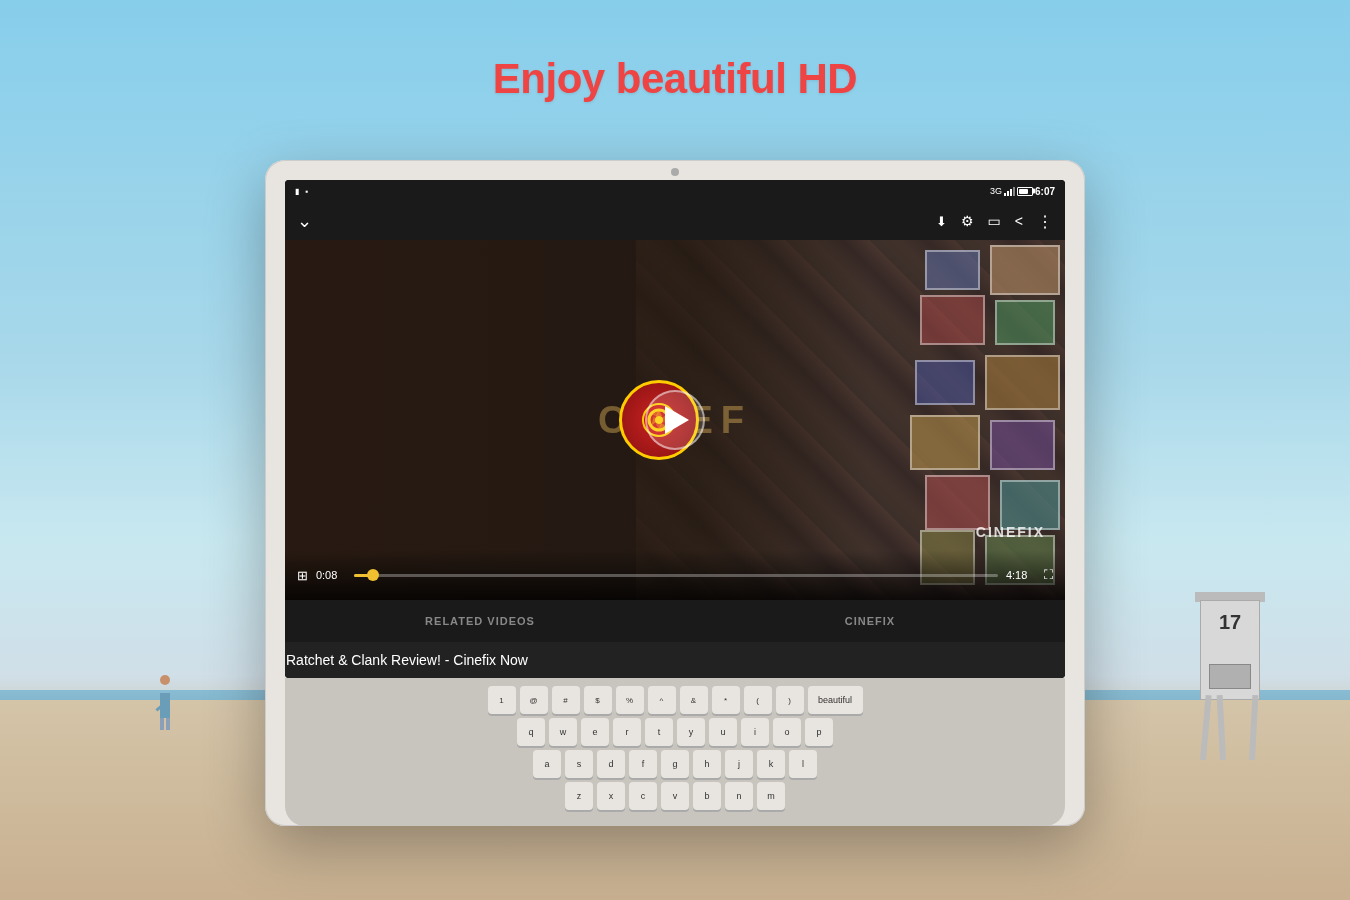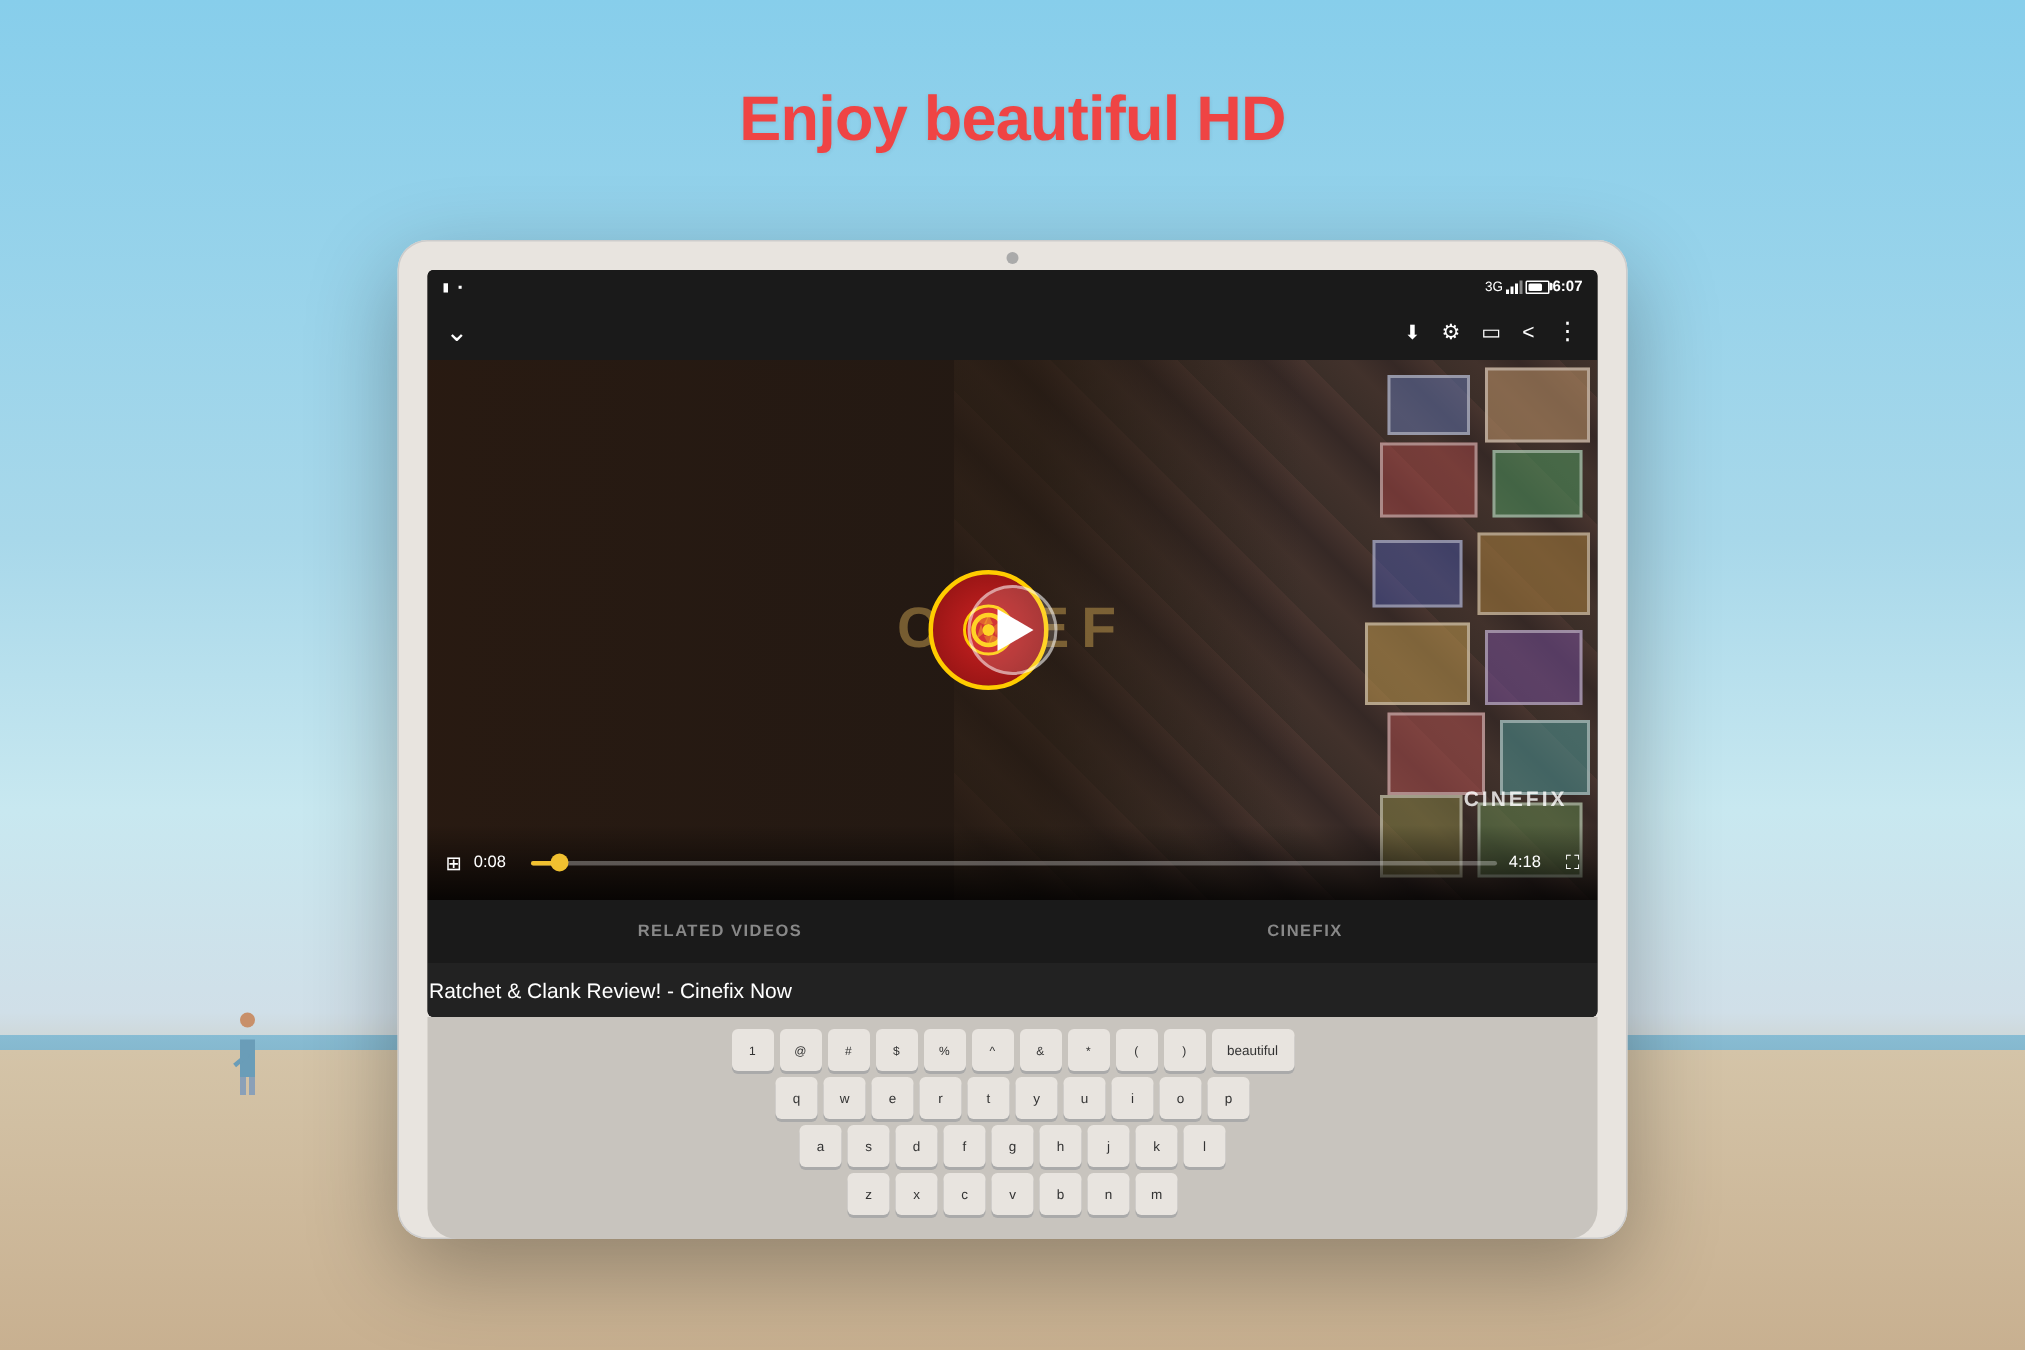--- a/index.html
+++ b/index.html
@@ -479,20 +479,33 @@
     <div class="person-head"></div>
     <div class="person-body" style="position:relative;">
       <div class="person-arm"></div>
     </div>
     <div class="person-legs">
       <div class="person-leg"></div>
       <div class="person-leg"></div>
     </div>
   </div>
 
+  <div class="lifeguard-tower">
+    <div class="tower-roof"></div>
+    <div class="tower-body">
+      <div class="tower-number">17</div>
+
+      <div style="position:absolute;bottom:10px;left:8px;right:8px;height:25px;background:#b0b0b0;border:1px solid #888;"></div>
+    </div>
+    <div class="tower-legs">
+      <div class="tower-leg"></div>
+      <div class="tower-leg"></div>
+      <div class="tower-leg"></div>
+    </div>
+  </div>
 </div>
 
 <div class="page-title">Enjoy beautiful HD</div>
 
 <div class="tablet-wrapper">
   <div class="tablet">
     <div class="camera-dot"></div>
 
     <div class="tablet-screen">
 

